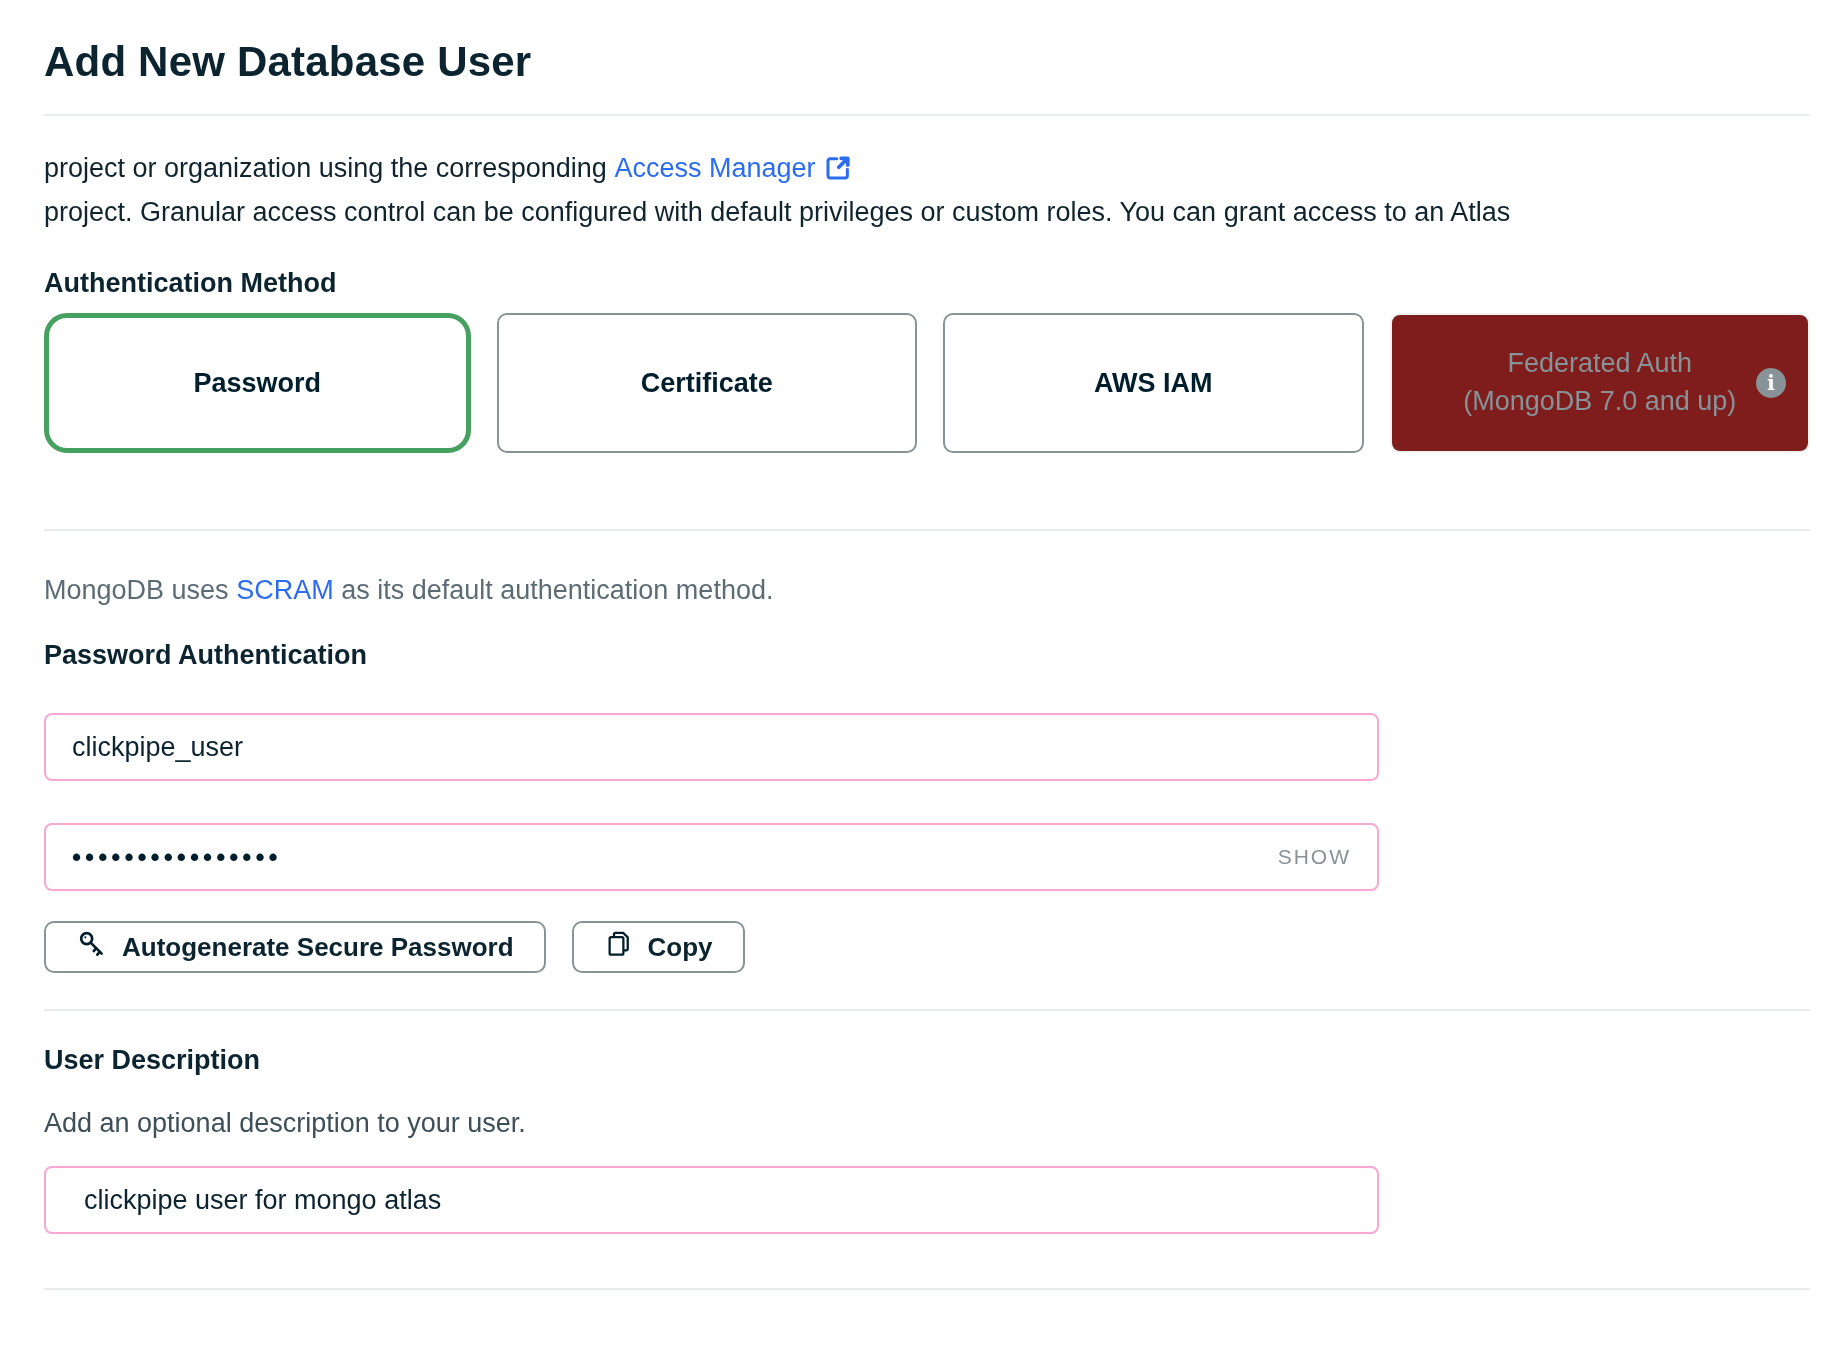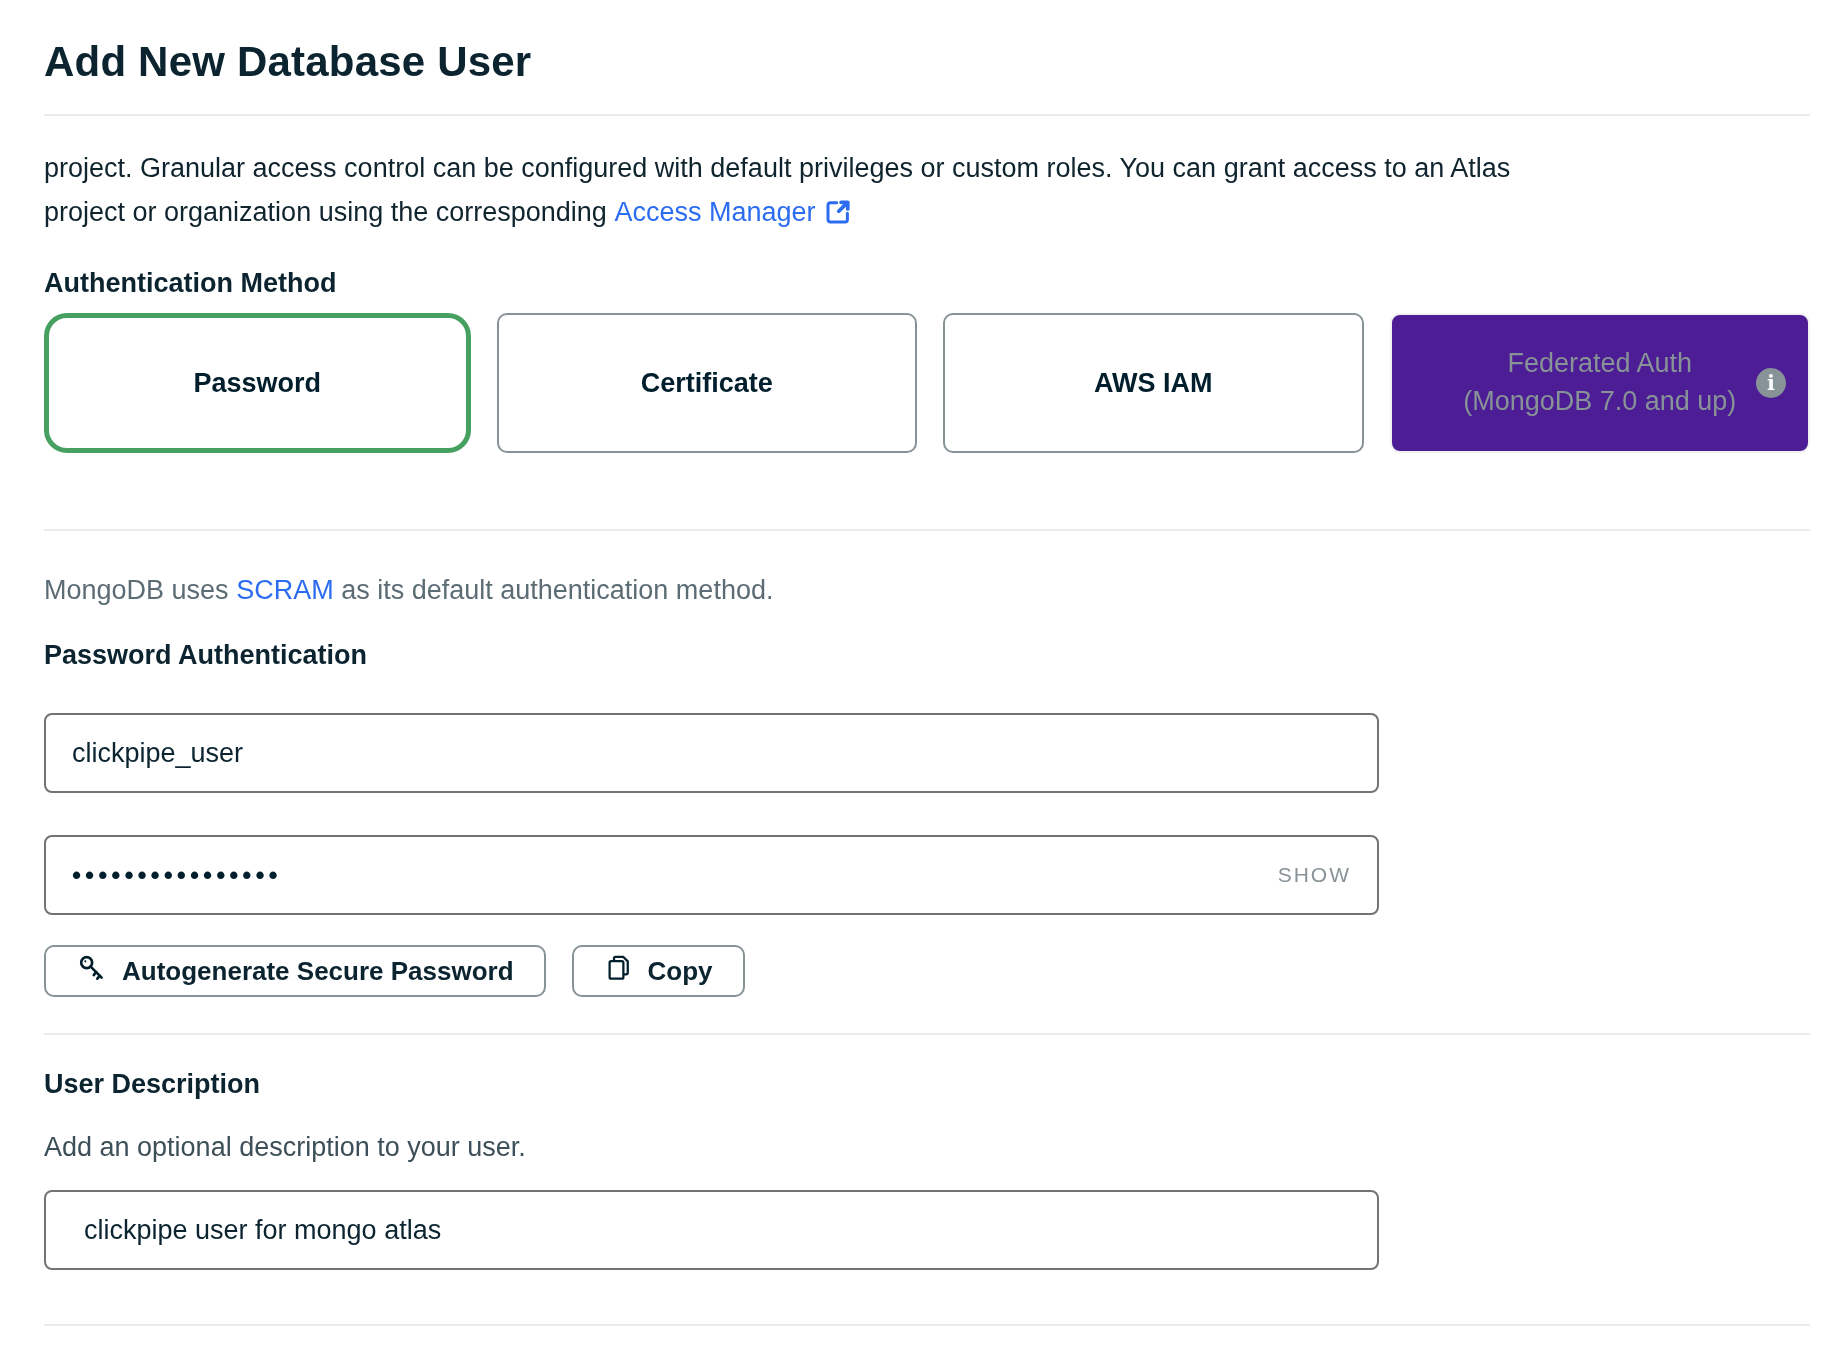--- a/index.html
+++ b/index.html
@@ -71,21 +71,21 @@
     position: relative;
   }
   .auth-card.selected {
     border: 5px solid #46A05F;
     border-radius: 23px;
   }
   .auth-card.default {
     border: 2px solid #889397;
   }
   .auth-card.disabled {
-    background: #4c1d95;
+    background: #7f1d1d;
     border: 2px solid #F1F3F2;
     color: #889397;
     font-weight: 400;
     flex-direction: column;
     line-height: 1.4;
     cursor: default;
     text-align: center;
   }
   .info-icon {
     position: absolute;
@@ -107,22 +107,22 @@
 
   .note {
     margin-top: 44px;
     font-size: 27px;
     color: #5C6C75;
   }
 
   .text-input {
     margin-top: 42px;
     width: 1335px;
-    height: 80px;
-    border: 2px solid #737373;
+    height: 68px;
+    border: 2px solid #f9a8d4;
     border-radius: 8px;
     background: #fff;
     display: flex;
     align-items: center;
     justify-content: space-between;
     padding: 0 26px;
     font-size: 27px;
     color: #0b2430;
     cursor: text;
   }
@@ -173,31 +173,31 @@
 </head>
 <body>
 
 <div class="container">
 
   <h1 class="page-title">Add New Database User</h1>
 
   <hr class="divider div-1">
 
   <p class="intro">
-    <span class="line">project. Granular access control can be configured with default privileges or custom roles. You can grant access to an Atlas</span>
     <span class="line line3">
       <span>project or organization using the corresponding</span>&nbsp;<a class="link">Access Manager</a>
       <span class="ext-icon">
         <svg width="30" height="30" viewBox="0 0 24 24" fill="none">
           <path d="M19.5 13v5.2a1.8 1.8 0 0 1-1.8 1.8H5.8A1.8 1.8 0 0 1 4 18.2V6.3a1.8 1.8 0 0 1 1.8-1.8H11" stroke="#2B6CF0" stroke-width="2.4" stroke-linecap="round"></path>
           <path d="M14.5 4.2h5.3v5.3" stroke="#2B6CF0" stroke-width="3" stroke-linecap="round" stroke-linejoin="round"></path>
           <path d="M19.3 4.7 12.6 11.4" stroke="#2B6CF0" stroke-width="3" stroke-linecap="round"></path>
         </svg>
       </span>
     </span>
+    <span class="line">project. Granular access control can be configured with default privileges or custom roles. You can grant access to an Atlas</span>
   </p>
 
   <h3 class="section-heading">Authentication Method</h3>
 
   <div class="cards-row">
     <div class="auth-card selected">
       <span>Password</span>
     </div>
     <div class="auth-card default">
       <span>Certificate</span>

